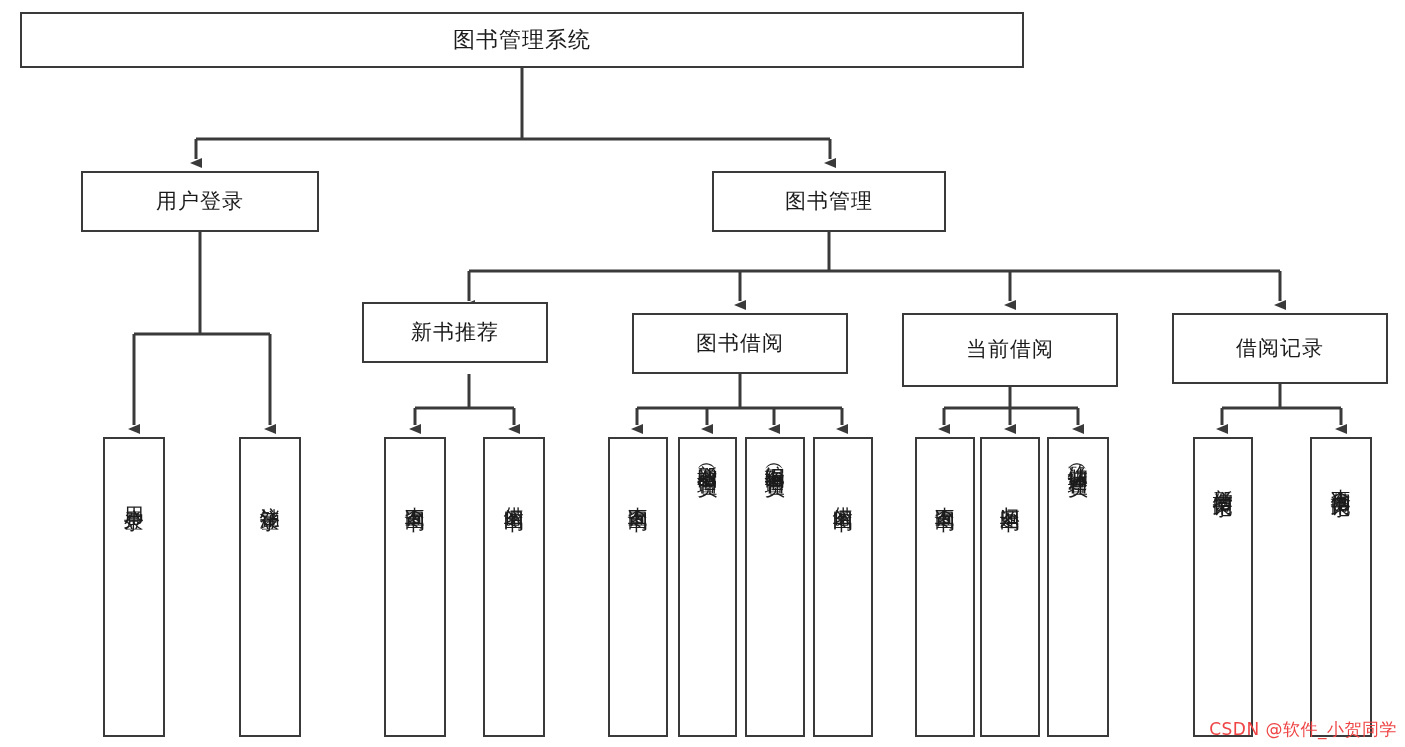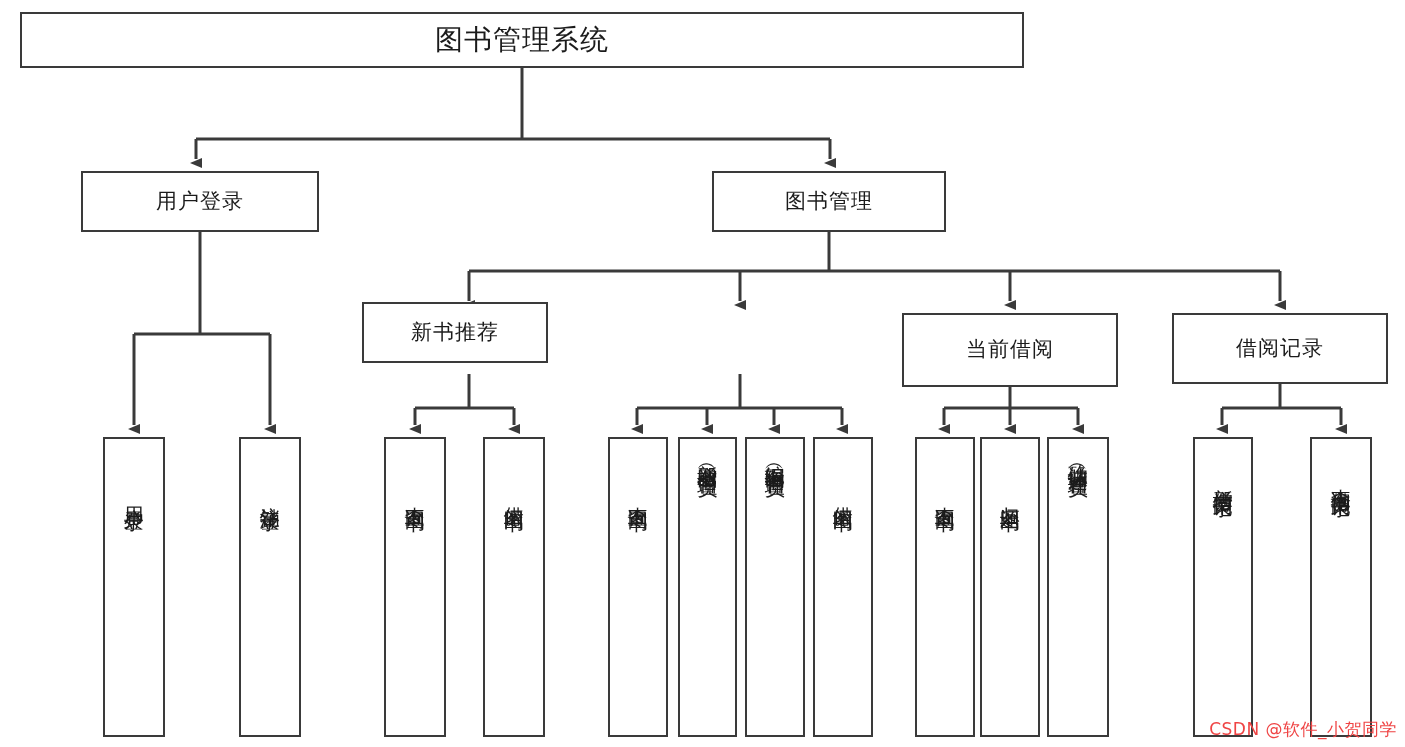--- a/index.html
+++ b/index.html
@@ -39,21 +39,21 @@
     z-index: 2;
   }
   .node.root,
   .node.lvl1,
   .node.lvl2 {
     font-size: 21px;
     letter-spacing: 1px;
     line-height: 1.1;
   }
   .node.root {
-    font-size: 28px;
+    font-size: 22px;
   }
   
   .node.leaf {
     align-items: flex-start;
     justify-content: center;
     padding-top: 10px;
   }
   .node.leaf .vtext {
     writing-mode: vertical-rl;
     text-orientation: upright;
@@ -146,20 +146,23 @@
   </div>
 
   <div class="node lvl1" style="left:712px; top:171px; width:234px; height:61px;">
     <span>图书管理</span>
   </div>
 
   <div class="node lvl2" style="left:362px; top:302px; width:186px; height:61px;">
     <span>新书推荐</span>
   </div>
 
+  <div class="node lvl2" style="left:632px; top:313px; width:216px; height:61px;">
+    <span>图书借阅</span>
+  </div>
 
   <div class="node lvl2" style="left:902px; top:313px; width:216px; height:74px;">
     <span>当前借阅</span>
   </div>
 
   <div class="node lvl2" style="left:1172px; top:313px; width:216px; height:71px;">
     <span>借阅记录</span>
   </div>
 
   <div class="node leaf tall" style="left:103px; top:437px; width:62px; height:300px;">

